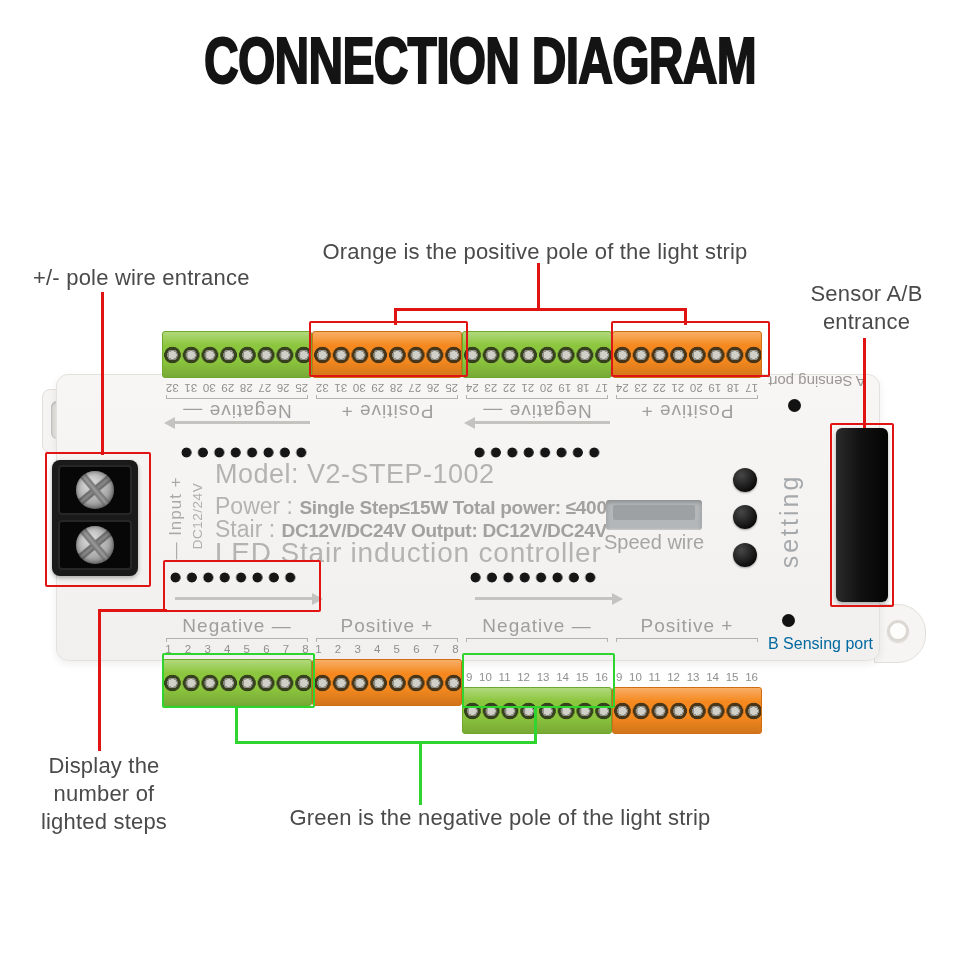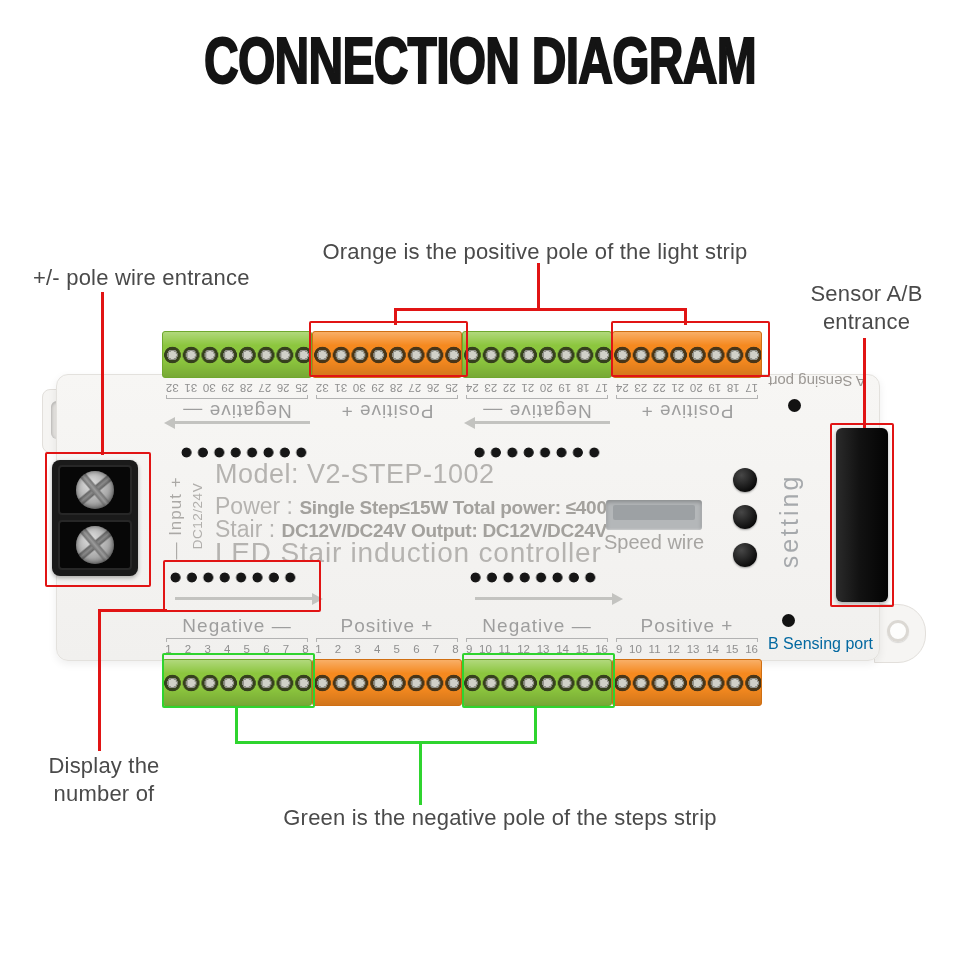--- a/index.html
+++ b/index.html
@@ -48,21 +48,21 @@
      background-size:100% 100%,18.75px 47px;
      background-repeat:no-repeat,repeat-x;}
   .tblock.green{background-color:#8cc63e;border:1px solid #6fa82e;}
   .tblock.orange{background-color:#f5891f;border:1px solid #d06f12;}
   .tinfo{width:150px;display:flex;flex-direction:column;align-items:center;}
   .flip{transform:rotate(180deg);}
   .tlabel{font-size:19px;letter-spacing:1px;color:#9e9e9e;height:22px;line-height:22px;white-space:nowrap;}
   .tbracket{width:142px;height:4px;border-top:1.5px solid #b2b2b2;border-left:1.5px solid #b2b2b2;
             border-right:1.5px solid #b2b2b2;margin-top:1px;box-sizing:border-box;}
   .tnums{font-size:11.5px;color:#8f8f8f;height:15px;line-height:15px;white-space:nowrap;}
-  .ws-1{word-spacing:10px;} .ws-2{word-spacing:3.5px;} .ws-3{word-spacing:2.5px;}
+  .ws-1{word-spacing:10px;} .ws-2{word-spacing:3.5px;margin-top:28px;} .ws-3{word-spacing:2.5px;}
   .tg-top{top:331px;} .tg-top .tinfo{margin-top:2px;}
   .tg-bot{top:615px;} .tg-bot .tblock{margin-top:2px;}
 
   
   .dotrow{position:absolute;width:131px;height:11px;
      background-image:radial-gradient(circle at 5.5px 5.5px,#161616 0 4.6px,transparent 5.3px);
      background-size:16.4px 11px;background-repeat:repeat-x;}
   .arrow{position:absolute;height:3px;background:#c3c3c0;}
   .arrow.left::before{content:"";position:absolute;left:-10px;top:-4.5px;
      border-right:11px solid #c3c3c0;border-top:6px solid transparent;border-bottom:6px solid transparent;}
@@ -112,22 +112,23 @@
 
   <div class="ann ann-pole">+/- pole wire entrance</div>
   <div class="ann ann-sensor">
     <div>Sensor A/B</div>
     <div>entrance</div>
   </div>
   <div class="ann ann-orange">Orange is the positive pole of the light strip</div>
   <div class="ann ann-display">
     <div>Display the</div>
     <div>number of</div>
-  </div>
-  <div class="ann ann-green">Green is the negative pole of the steps strip</div>
+    <div>lighted steps</div>
+  </div>
+  <div class="ann ann-green">Green is the negative pole of the light strip</div>
 
   <div class="ear-left">
       <div class="slot"></div>
     </div>
   <div class="ear-right">
       <div class="hole"></div>
     </div>
   <div class="board"></div>
 
   <div class="layer">

